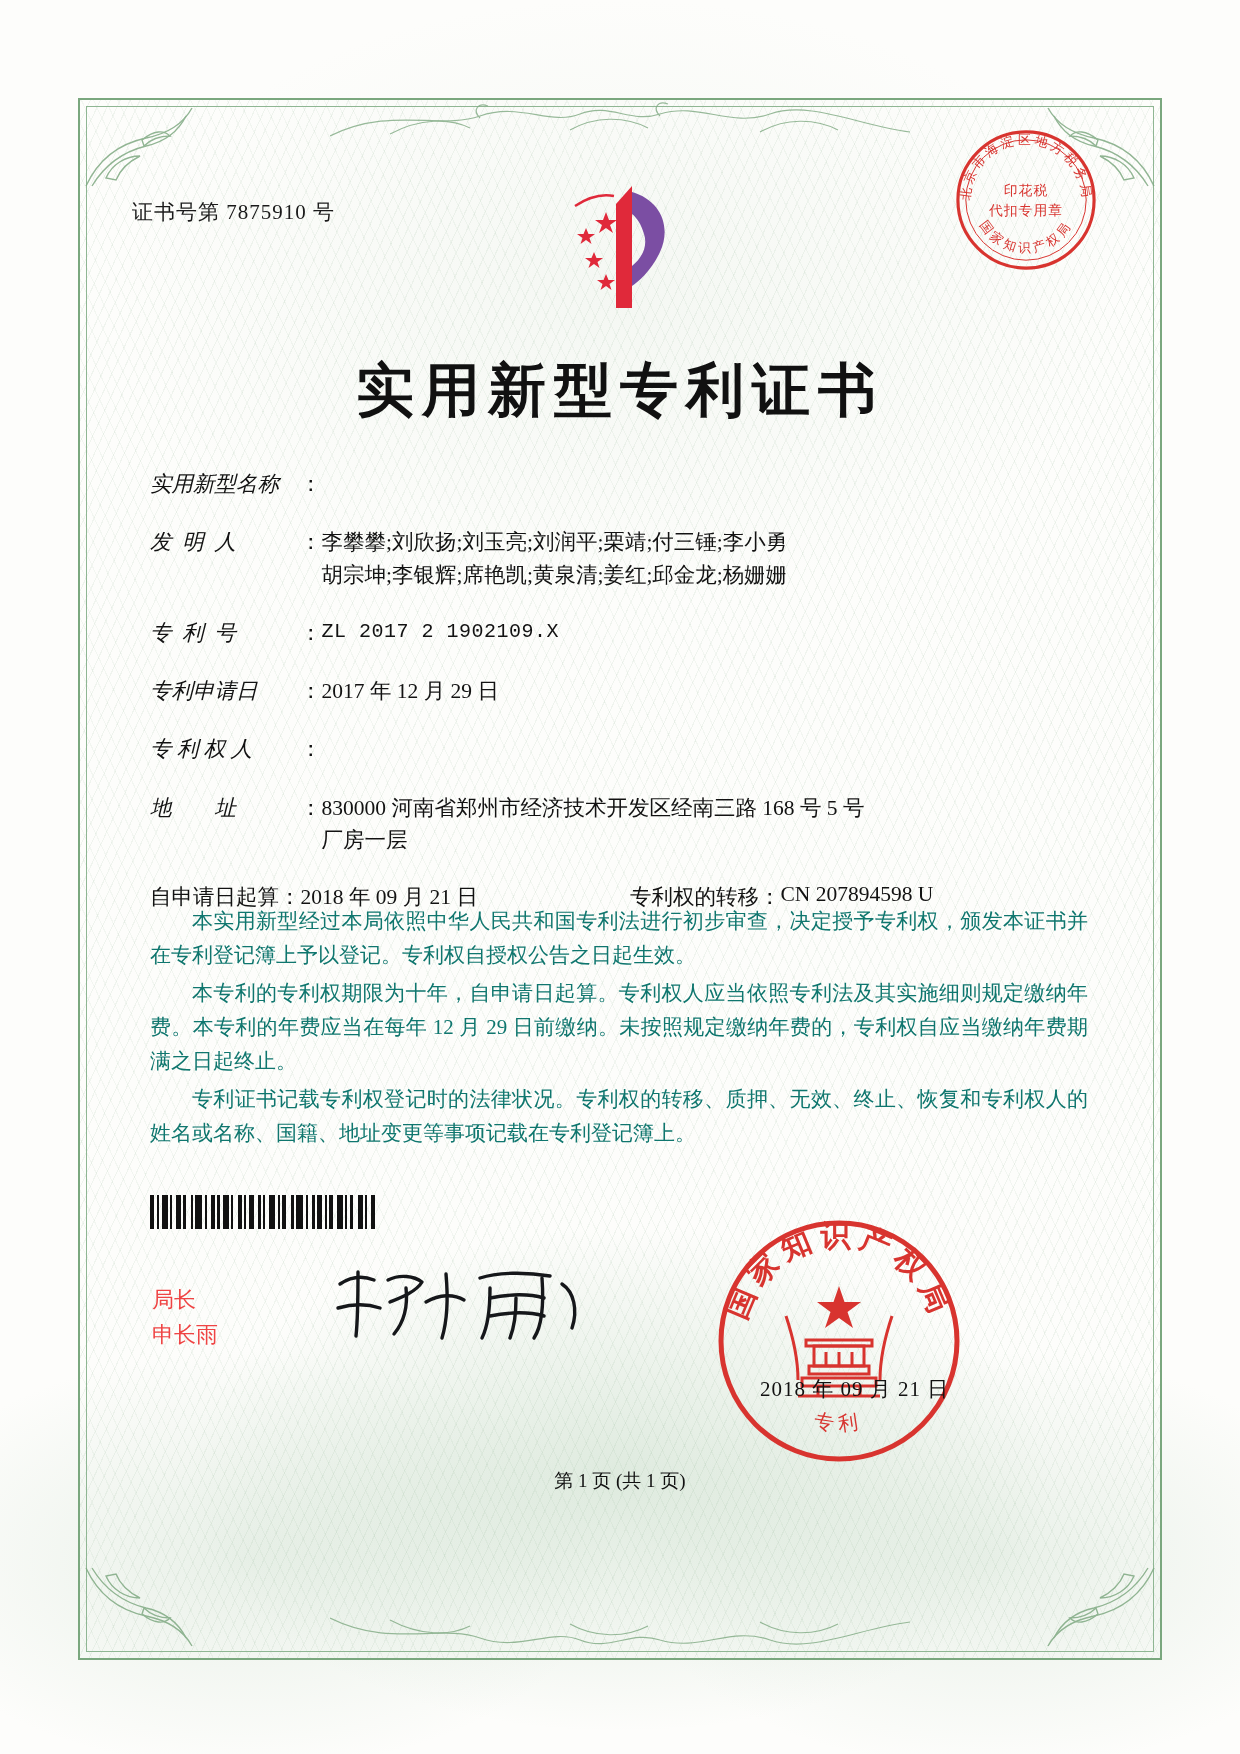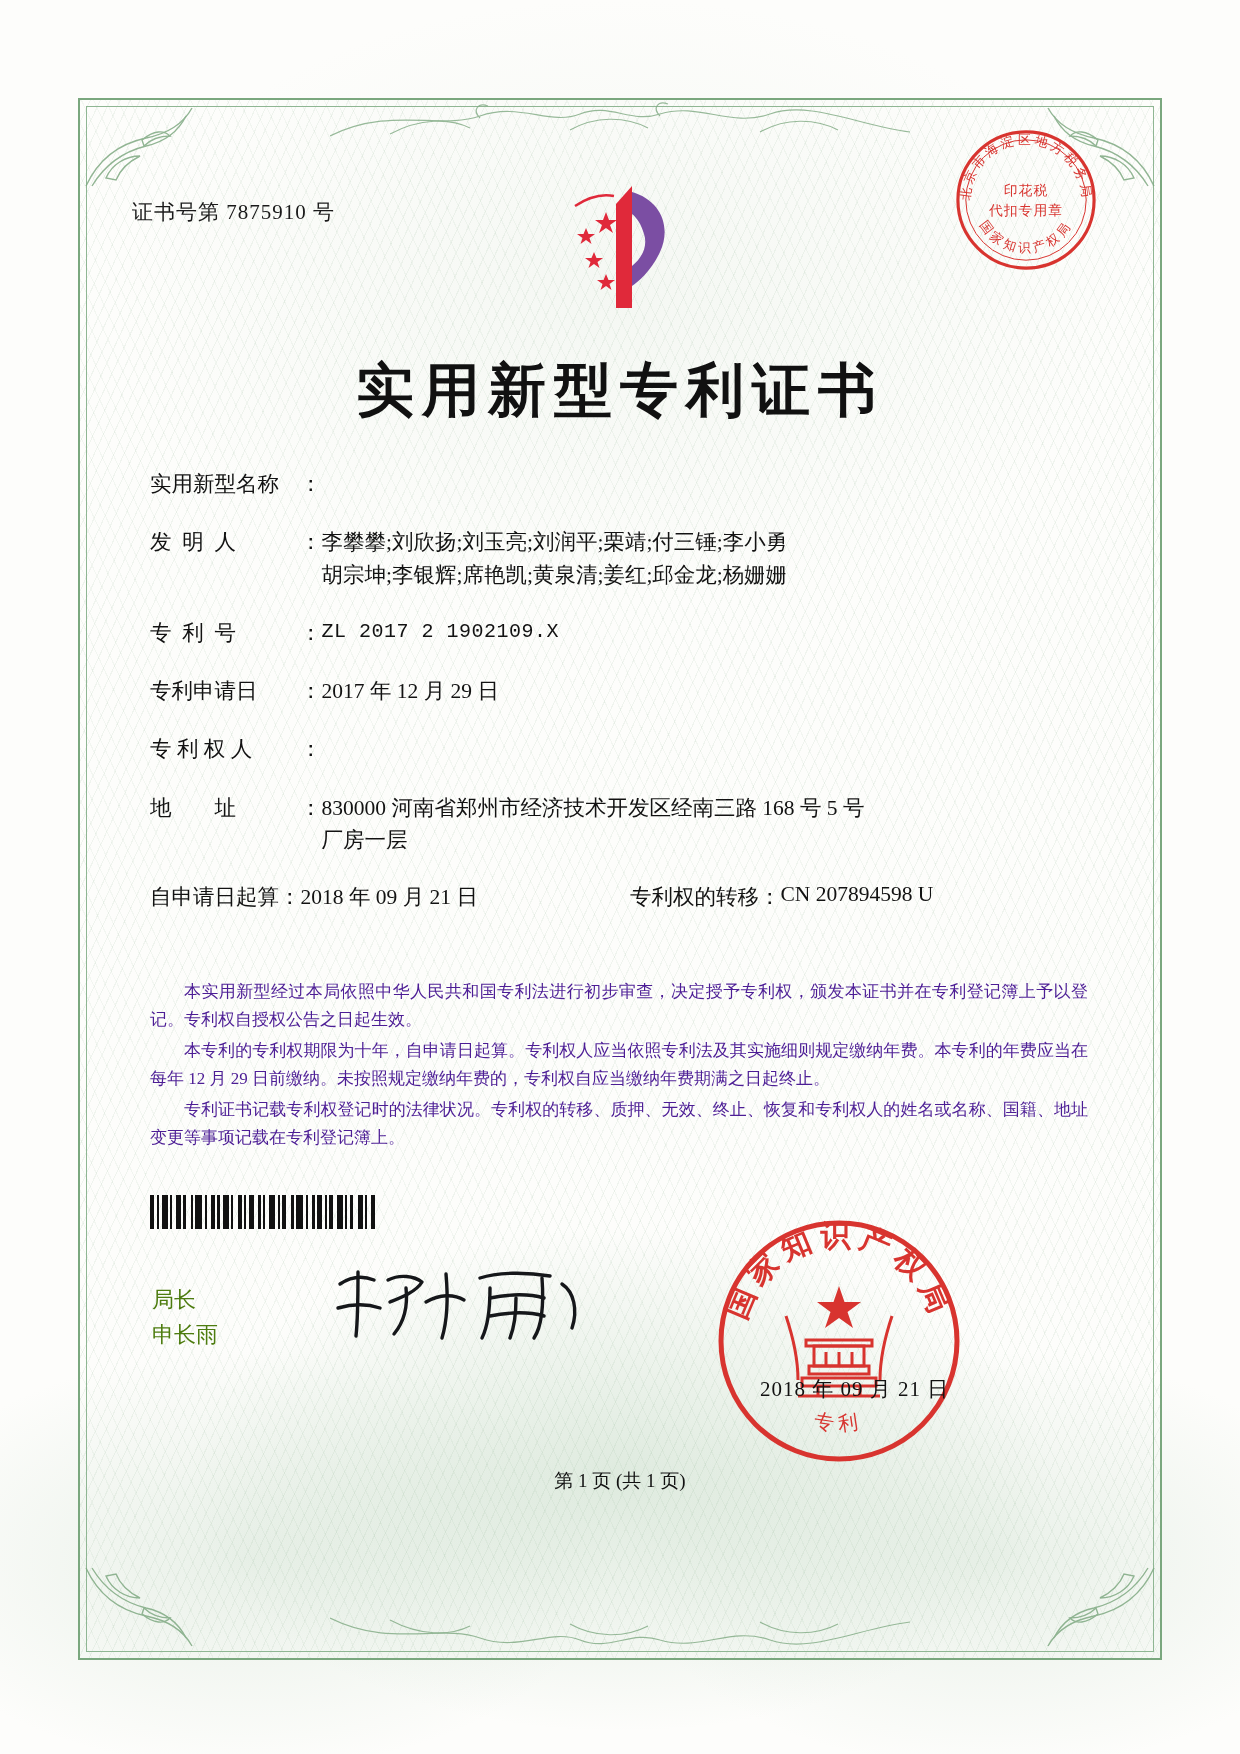--- a/index.html
+++ b/index.html
@@ -108,20 +108,21 @@
   .field-row {
     display: flex;
     align-items: flex-start;
     margin-bottom: 26px;
     line-height: 1.5;
   }
   .field-label {
     width: 150px;
     flex: 0 0 150px;
     white-space: pre;
+    font-style: italic;
   }
   .field-colon {
     flex: 0 0 14px;
   }
   .field-value {
     flex: 1;
   }
   .field-value .line2 {
     display: block;
   }
@@ -139,25 +140,25 @@
     width: 480px;
     flex: 0 0 480px;
     display: flex;
   }
   .row-two-col .col-b {
     display: flex;
   }
 
   .paras {
     position: absolute;
-    left: 150px; top: 978px;
+    left: 150px; top: 904px;
     width: 938px;
-    font-size: 17px;
+    font-size: 21px;
     line-height: 1.62;
-    color: #4c1d95;
+    color: #0f766e;
     text-align: justify;
   }
   .paras p {
     margin: 0 0 4px 0;
     text-indent: 2em;
   }
 
   .barcode {
     position: absolute;
     left: 150px; top: 1195px;
@@ -169,21 +170,21 @@
     display: block;
     background: #111;
     height: 100%;
   }
 
   .signature-block {
     position: absolute;
     left: 152px; top: 1282px;
     font-size: 22px;
     line-height: 1.6;
-    color: #4d7c0f;
+    color: #ef4444;
   }
   .sig-script {
     position: absolute;
     left: 330px; top: 1258px;
     width: 260px; height: 90px;
     color: #15171a;
   }
 
   .seal-main {
     position: absolute;

